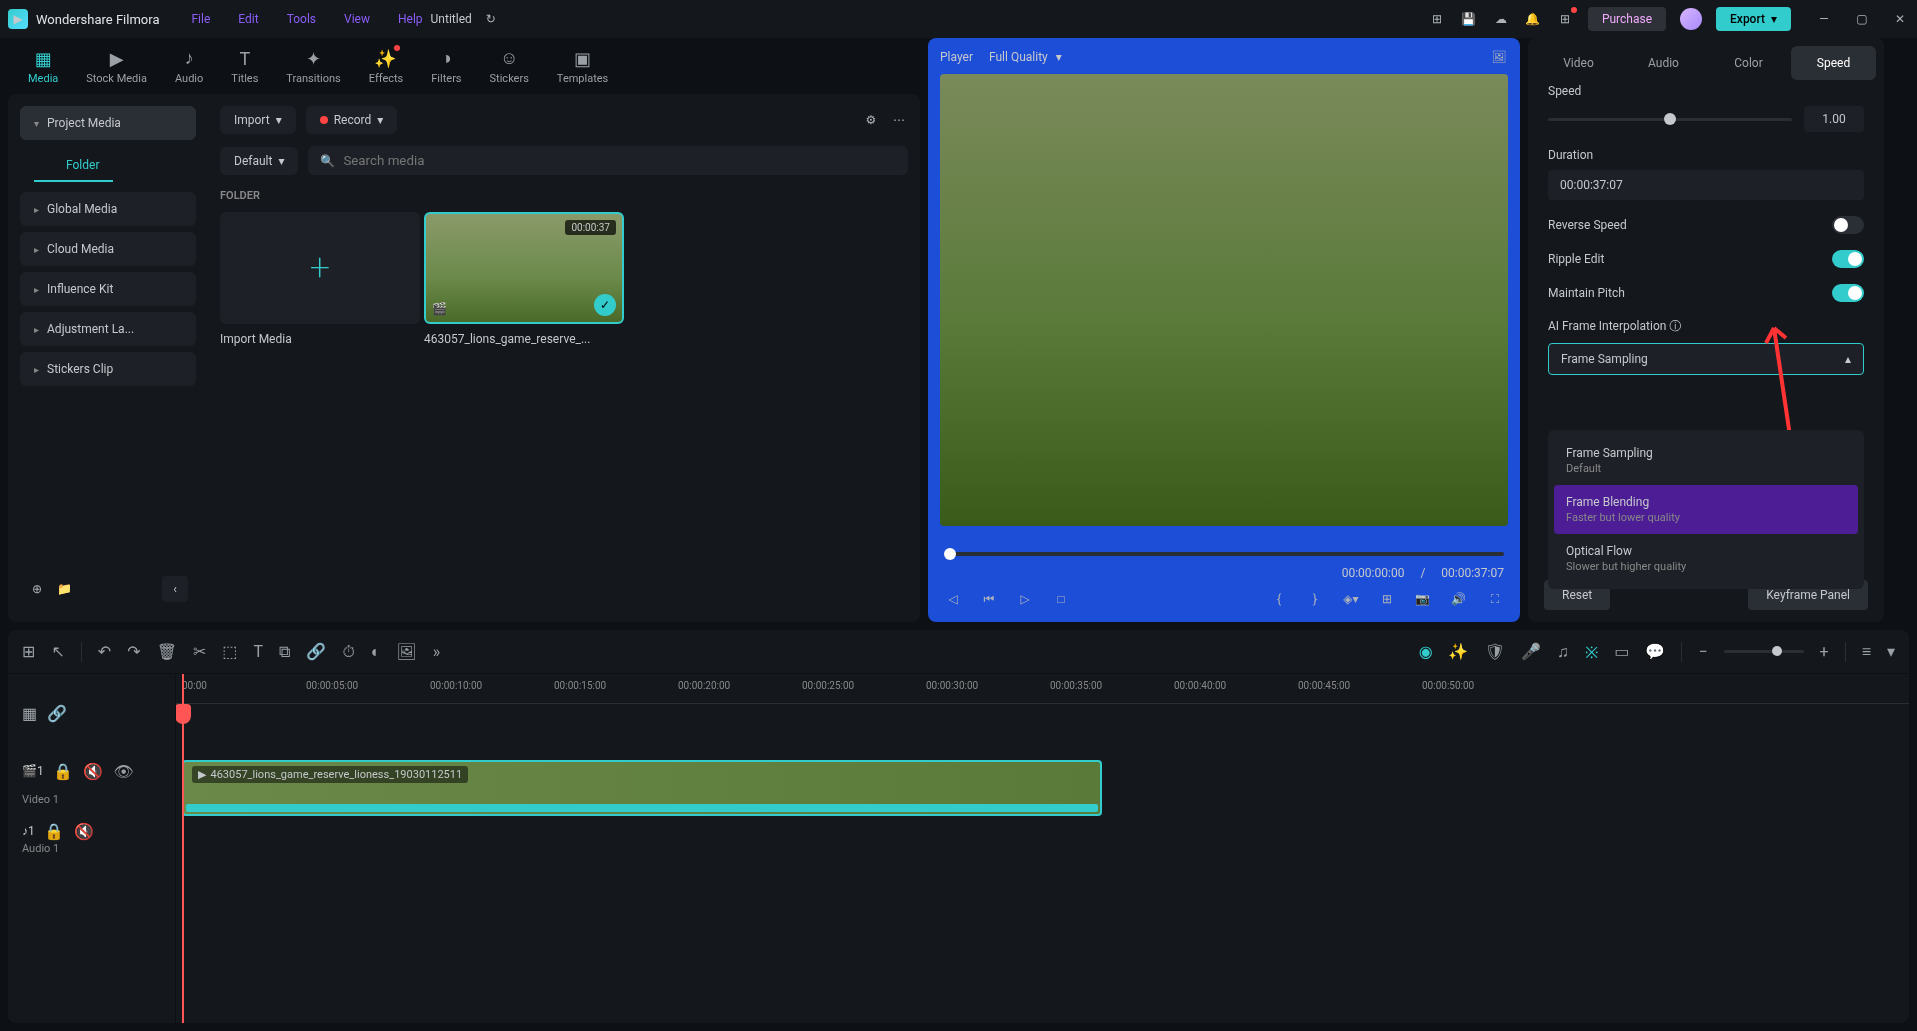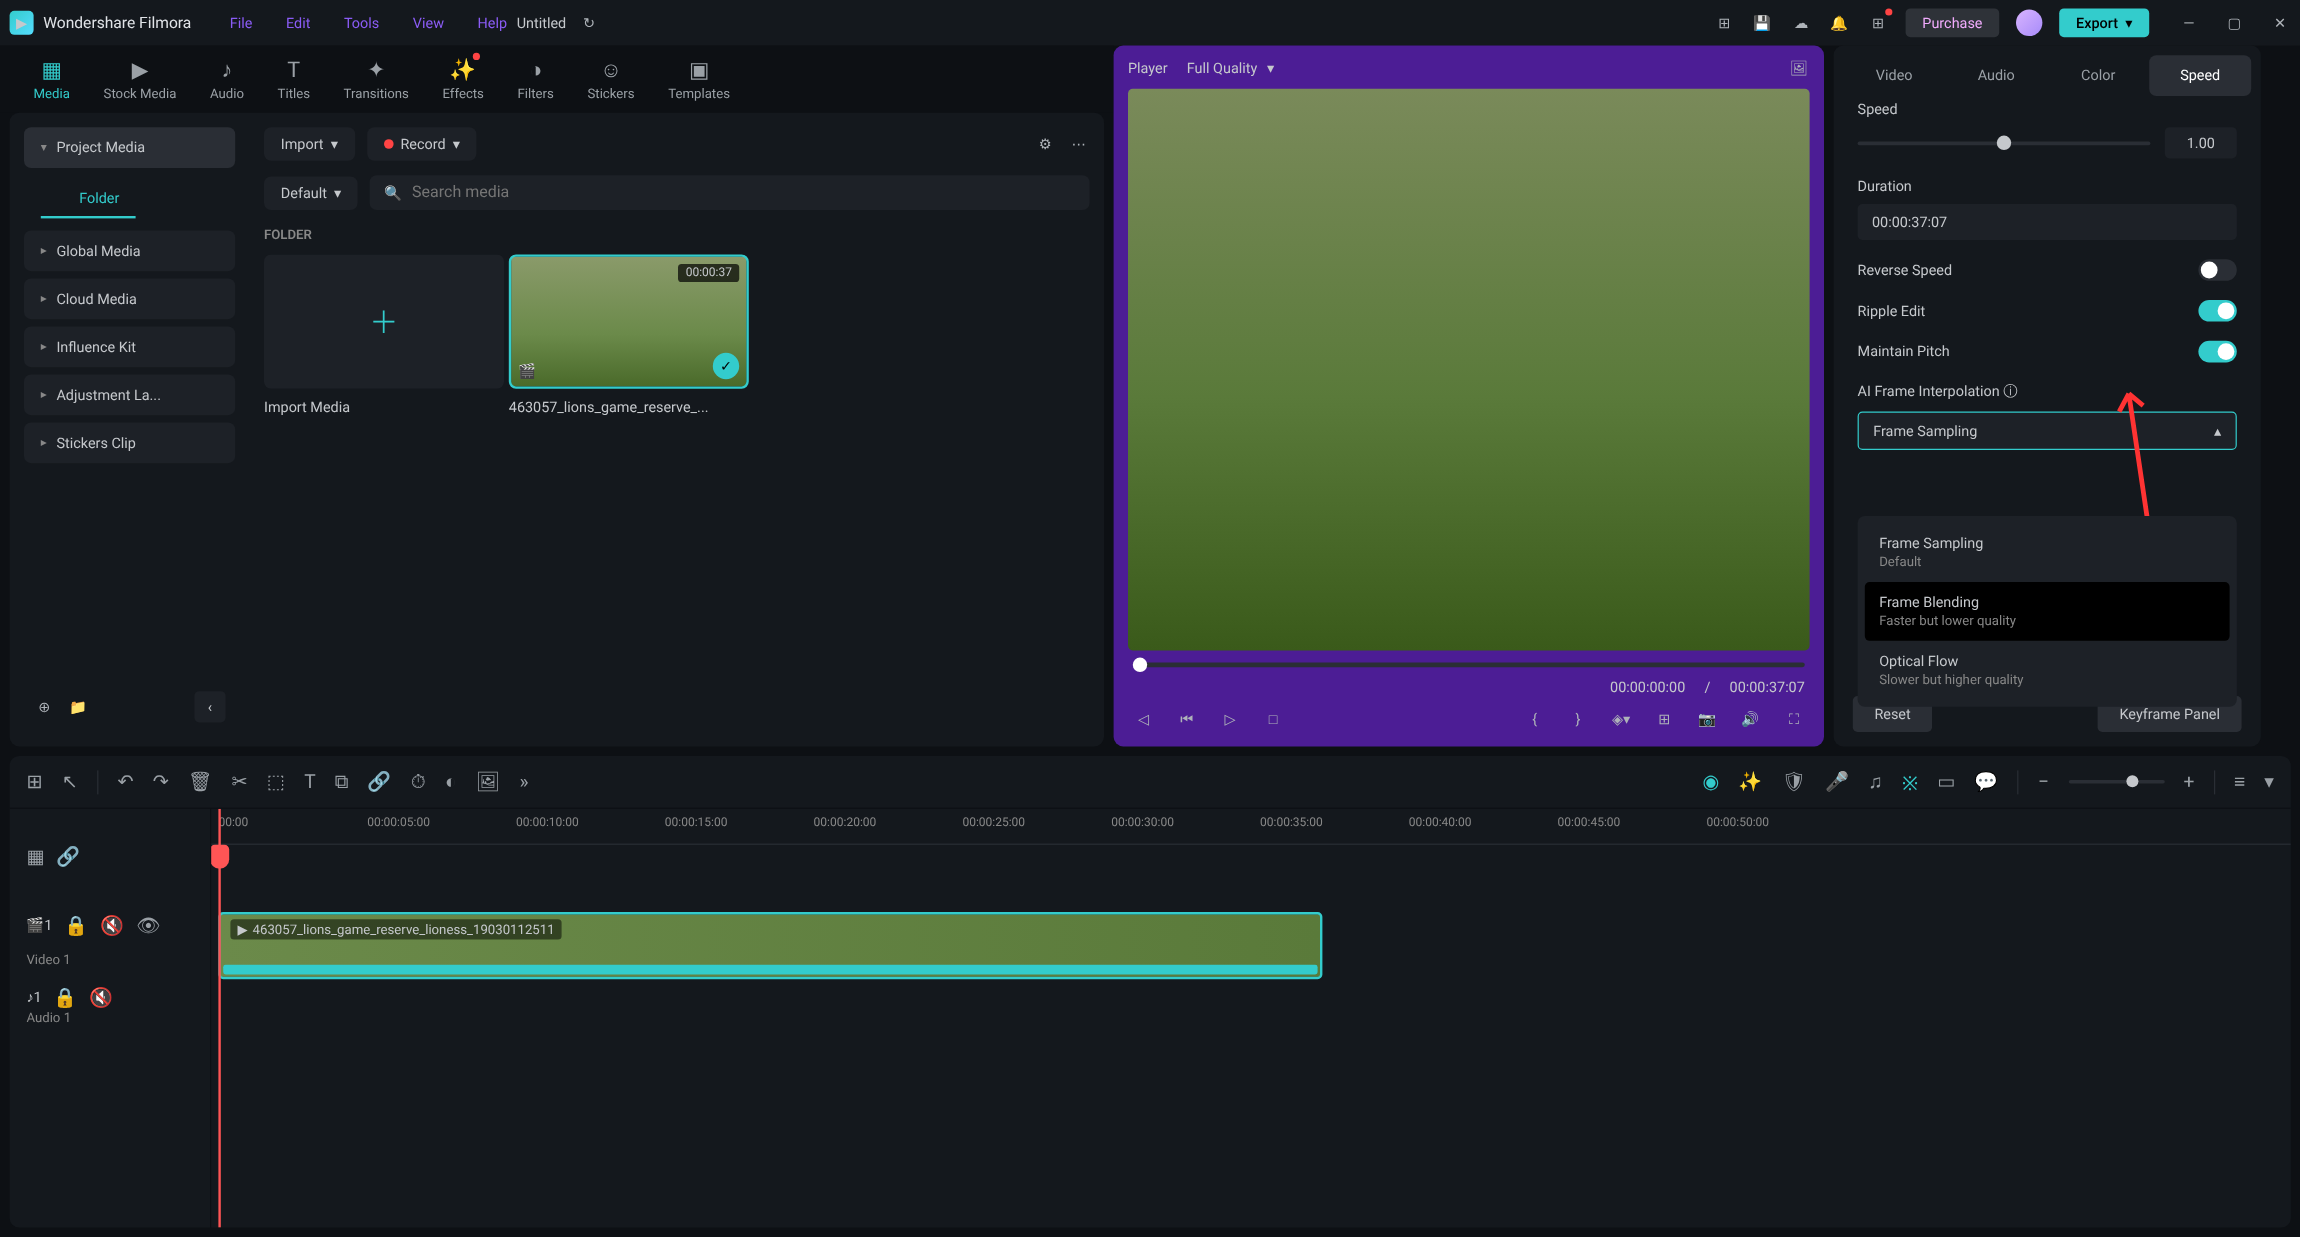--- a/index.html
+++ b/index.html
@@ -44,27 +44,27 @@
 .media-grid{display:flex;gap:16px}
 .media-card{width:188px}
 .thumb{width:200px;height:112px;background:#1d2127;border-radius:6px;display:flex;align-items:center;justify-content:center;position:relative;border:2px solid transparent}
 .thumb.selected{border-color:#3cc}
 .thumb.video{background:linear-gradient(180deg,#8a9a6a 0%,#6b8a4a 60%,#4a6a2a 100%)}
 .plus-big{font-size:36px;color:#3cc;font-weight:200}
 .duration-badge{position:absolute;top:6px;right:6px;background:rgba(0,0,0,.7);padding:2px 6px;border-radius:3px;font-size:10px}
 .check-badge{position:absolute;bottom:6px;right:6px;width:22px;height:22px;background:#3cc;border-radius:50%;display:flex;align-items:center;justify-content:center;color:#000}
 .video-icon{position:absolute;bottom:6px;left:6px;color:#fff}
 .card-label{margin-top:8px;color:#c5c8cc;font-size:12px;white-space:nowrap;overflow:hidden;text-overflow:ellipsis}
-.player-panel{width:592px;background:#4c1d95;border-radius:8px;margin:0 8px 0 0;display:flex;flex-direction:column;padding:10px 12px;height:584px}
+.player-panel{width:592px;background:#1d4ed8;border-radius:8px;margin:0 8px 0 0;display:flex;flex-direction:column;padding:10px 12px;height:584px}
 .player-header{display:flex;align-items:center;gap:16px;margin-bottom:8px}
 .player-title{color:#c5c8cc}
 .quality-sel{background:none;color:#c5c8cc;display:flex;align-items:center;gap:8px;cursor:pointer}
 .player-picon{margin-left:auto;color:#aeb3b9}
 .video-area{flex:1;background:linear-gradient(180deg,#7a8a5a 0%,#5a7a3a 55%,#3a5a1a 100%);border-radius:4px;position:relative}
-.player-transport{padding:10px 4px 4px}
+.player-transport{padding:26px 4px 4px}
 .scrubber{height:4px;background:#2a2e35;border-radius:2px;position:relative;margin-bottom:10px}
 .scrub-handle{width:12px;height:12px;background:#fff;border-radius:50%;position:absolute;left:0;top:-4px}
 .time-row{display:flex;align-items:center;gap:16px}
 .tc{color:#c5c8cc;font-size:12px}
 .transport-controls{display:flex;align-items:center;gap:18px;margin-top:10px}
 .tc-group{display:flex;gap:18px;align-items:center}
 .spacer{flex:1}
 .right-panel{width:356px;background:#14181d;border-radius:8px;margin:0 8px 0 0;display:flex;flex-direction:column;height:584px;padding:0}
 .prop-tabs{display:flex;padding:8px 8px 0}
 .prop-tab{flex:1;text-align:center;padding:10px;cursor:pointer;color:#9aa0a6;border-radius:6px}
@@ -81,21 +81,21 @@
 .val-box{background:#1d2127;padding:6px 14px;border-radius:4px;min-width:60px;text-align:center}
 .input-box{background:#1d2127;padding:8px 12px;border-radius:4px;color:#c5c8cc}
 .toggle-row{display:flex;align-items:center;justify-content:space-between}
 .toggle{width:32px;height:18px;background:#2a2e35;border-radius:9px;position:relative;cursor:pointer}
 .toggle.on{background:#3cc}
 .toggle-knob{width:14px;height:14px;background:#fff;border-radius:50%;position:absolute;top:2px;left:2px}
 .toggle.on .toggle-knob{left:16px}
 .dropdown{background:#1d2127;border:1px solid #3cc;padding:8px 12px;border-radius:4px;display:flex;justify-content:space-between;align-items:center;cursor:pointer}
 .dropdown-menu{position:absolute;left:20px;right:20px;top:350px;background:#1d2127;border-radius:6px;padding:6px;z-index:10}
 .dd-item{padding:10px 12px;border-radius:4px;cursor:pointer}
-.dd-item:hover,.dd-item.hover{background:#000000}
+.dd-item:hover,.dd-item.hover{background:#4c1d95}
 .dd-sub{color:#888;font-size:11px;margin-top:2px}
 .panel-footer{padding:12px 16px;display:flex;gap:8px}
 .footer-btn{background:#2a2e35;padding:8px 18px;border-radius:4px;cursor:pointer}
 .footer-btn.right{margin-left:auto}
 .timeline-area{flex:1;background:#14181d;margin:8px;border-radius:8px;display:flex;flex-direction:column}
 .tl-toolbar{height:44px;display:flex;align-items:center;padding:0 14px;gap:16px;border-bottom:1px solid #0d1014}
 .tl-sep{width:1px;height:20px;background:#2a2e35}
 .tl-icon{color:#9aa0a6;cursor:pointer;font-size:16px}
 .tl-icon.green{color:#3cc}
 .zoom-slider{width:80px;height:3px;background:#2a2e35;border-radius:2px;position:relative}

